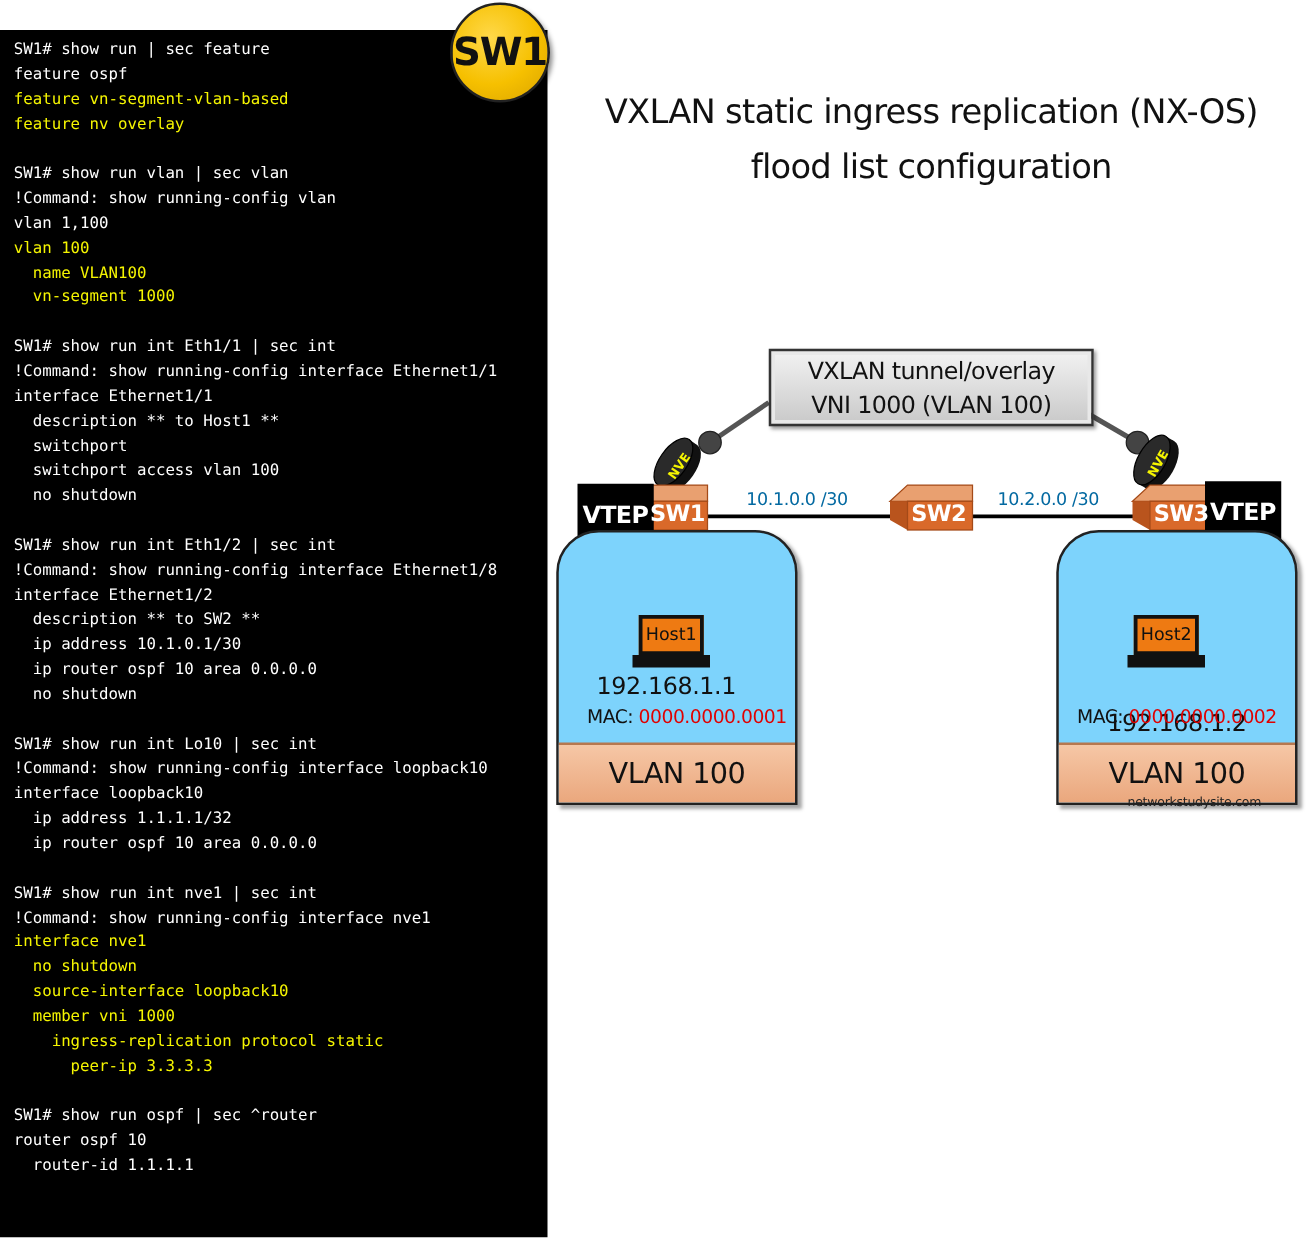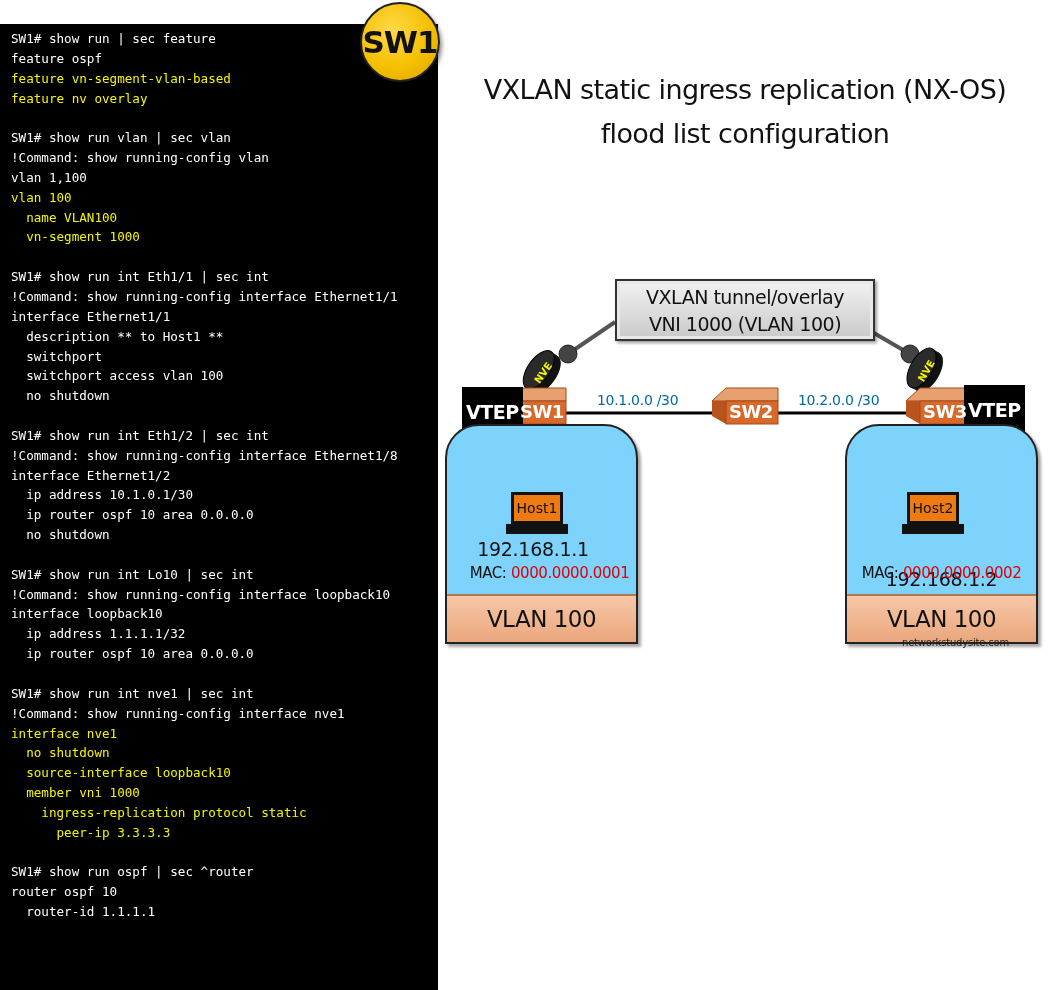--- a/index.html
+++ b/index.html
@@ -54,20 +54,21 @@
       <div class="tl">!Command: show running-config interface Ethernet1/1</div>
       <div class="tl">interface Ethernet1/1</div>
       <div class="tl">  description ** to Host1 **</div>
       <div class="tl">  switchport</div>
       <div class="tl">  switchport access vlan 100</div>
       <div class="tl">  no shutdown</div>
       <div class="tl"></div>
       <div class="tl">SW1# show run int Eth1/2 | sec int</div>
       <div class="tl">!Command: show running-config interface Ethernet1/8</div>
       <div class="tl">interface Ethernet1/2</div>
+      <div class="tl">  description ** to SW2 **</div>
       <div class="tl">  ip address 10.1.0.1/30</div>
       <div class="tl">  ip router ospf 10 area 0.0.0.0</div>
       <div class="tl">  no shutdown</div>
       <div class="tl"></div>
       <div class="tl">SW1# show run int Lo10 | sec int</div>
       <div class="tl">!Command: show running-config interface loopback10</div>
       <div class="tl">interface loopback10</div>
       <div class="tl">  ip address 1.1.1.1/32</div>
       <div class="tl">  ip router ospf 10 area 0.0.0.0</div>
       <div class="tl"></div>

